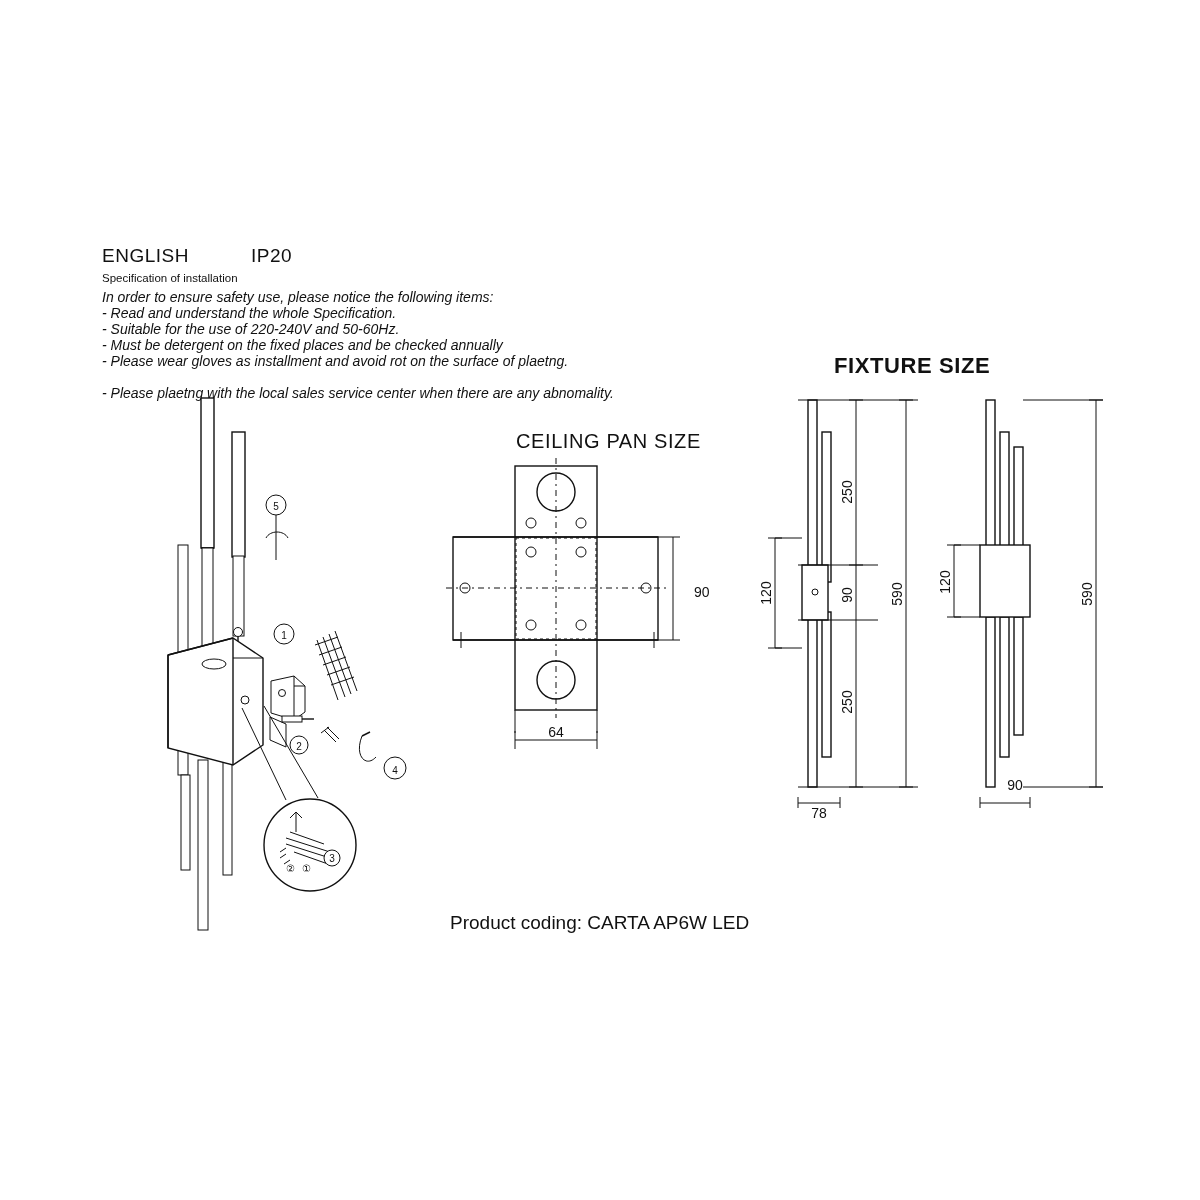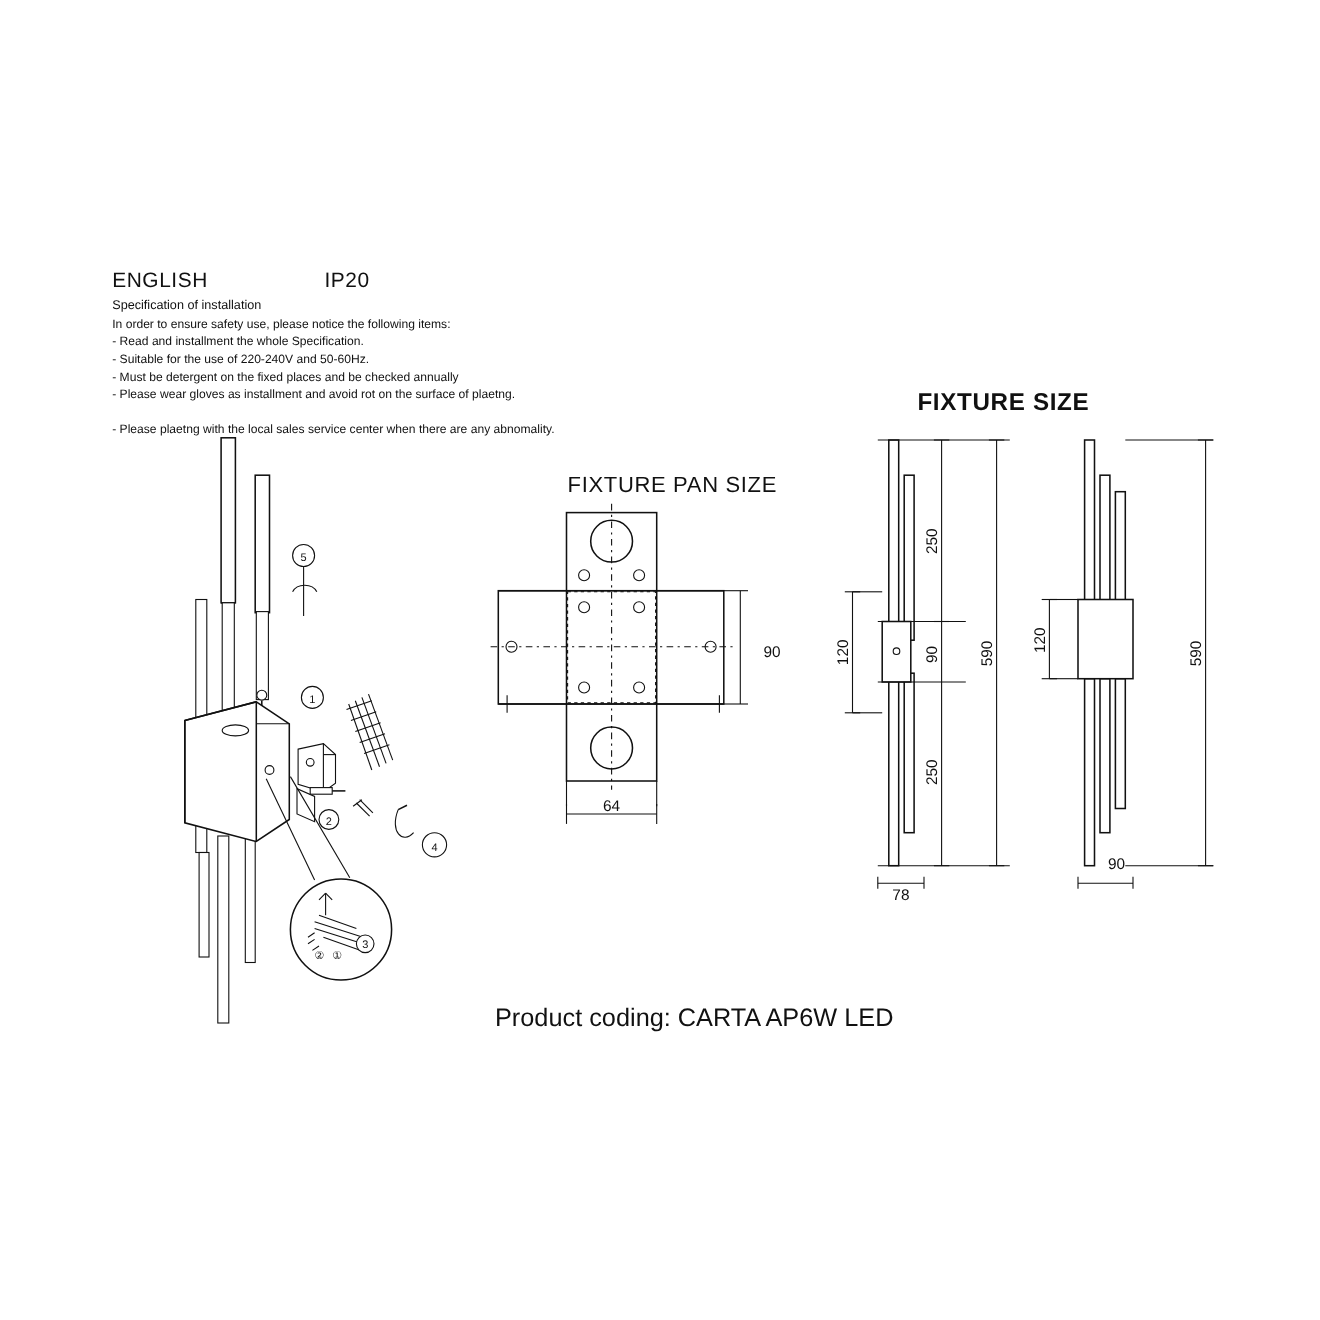--- a/index.html
+++ b/index.html
@@ -2,54 +2,54 @@
 <html><head>
 <meta charset="utf-8">
 <style>
   html,body{margin:0;padding:0;background:#ffffff;}
   body{width:1200px;height:1200px;position:relative;font-family:"Liberation Sans",sans-serif;color:#111;overflow:hidden;}
   .sheet{position:absolute;left:18px;top:0;width:1200px;height:1200px;}
   .abs{position:absolute;}
 
   
   #header-lang{left:84px;top:245px;font-size:19px;letter-spacing:.5px;}
-  #header-ip{left:233px;top:245px;font-size:19px;letter-spacing:.5px;margin-left:44px;}
+  #header-ip{left:233px;top:245px;font-size:19px;letter-spacing:.5px;}
   #spec-title{left:84px;top:272px;font-size:11.5px;}
-  .spec-line{left:84px;font-size:11px;white-space:nowrap;}
+  .spec-line{left:84px;font-size:14px;white-space:nowrap;font-style:italic;}
 
   
   #ceiling-title{left:498px;top:430px;font-size:20px;letter-spacing:.6px;font-weight:400;}
   #fixture-title{left:816px;top:353px;font-size:22px;letter-spacing:.6px;font-weight:700;}
-  #product-coding{left:432px;top:912px;font-size:23px;}
+  #product-coding{left:432px;top:912px;font-size:19px;}
 
   svg{position:absolute;left:0;top:0;overflow:visible;}
   .ln{stroke:#111;fill:none;}
   .thin{stroke-width:1;}
   .mid{stroke-width:1.4;}
   .dash{stroke-dasharray:6 4 2 4;}
   .fillw{fill:#ffffff;}
   .txt{font-family:"Liberation Sans",sans-serif;font-size:14px;fill:#111;}
   .txtS{font-family:"Liberation Sans",sans-serif;font-size:10px;fill:#111;}
 </style>
 </head>
 <body>
 
 <div class="sheet">
 
   <div class="abs" id="header-lang">ENGLISH</div>
   <div class="abs" id="header-ip">IP20</div>
   <div class="abs" id="spec-title">Specification of installation</div>
   <div class="abs spec-line" style="top:289px">In order to ensure safety use, please notice the following items:</div>
-  <div class="abs spec-line" style="top:305px">- Read and installment the whole Specification.</div>
+  <div class="abs spec-line" style="top:305px">- Read and understand the whole Specification.</div>
   <div class="abs spec-line" style="top:321px">- Suitable for the use of 220-240V and 50-60Hz.</div>
   <div class="abs spec-line" style="top:337px">- Must be detergent on the fixed places and be checked annually</div>
   <div class="abs spec-line" style="top:353px">- Please wear gloves as installment and avoid rot on the surface of plaetng.</div>
   <div class="abs spec-line" style="top:385px">- Please plaetng with the local sales service center when there are any abnomality.</div>
 
-  <div class="abs" id="ceiling-title">FIXTURE PAN SIZE</div>
+  <div class="abs" id="ceiling-title">CEILING PAN SIZE</div>
   <div class="abs" id="fixture-title">FIXTURE SIZE</div>
 
   <svg width="1200" height="1200">
     <g class="ln mid">
 
       <rect x="183" y="398" width="13" height="150" class="ln mid fillw"></rect>
       <rect x="214" y="432" width="13" height="125" class="ln mid fillw"></rect>
       <line x1="183" y1="548" x2="196" y2="548"></line>
 
       <rect x="184" y="548" width="11" height="110" class="ln thin fillw"></rect>

